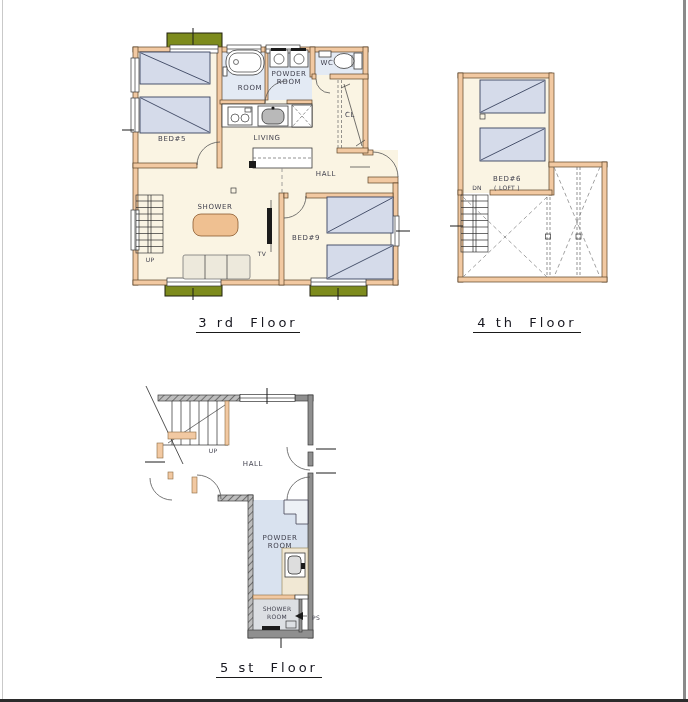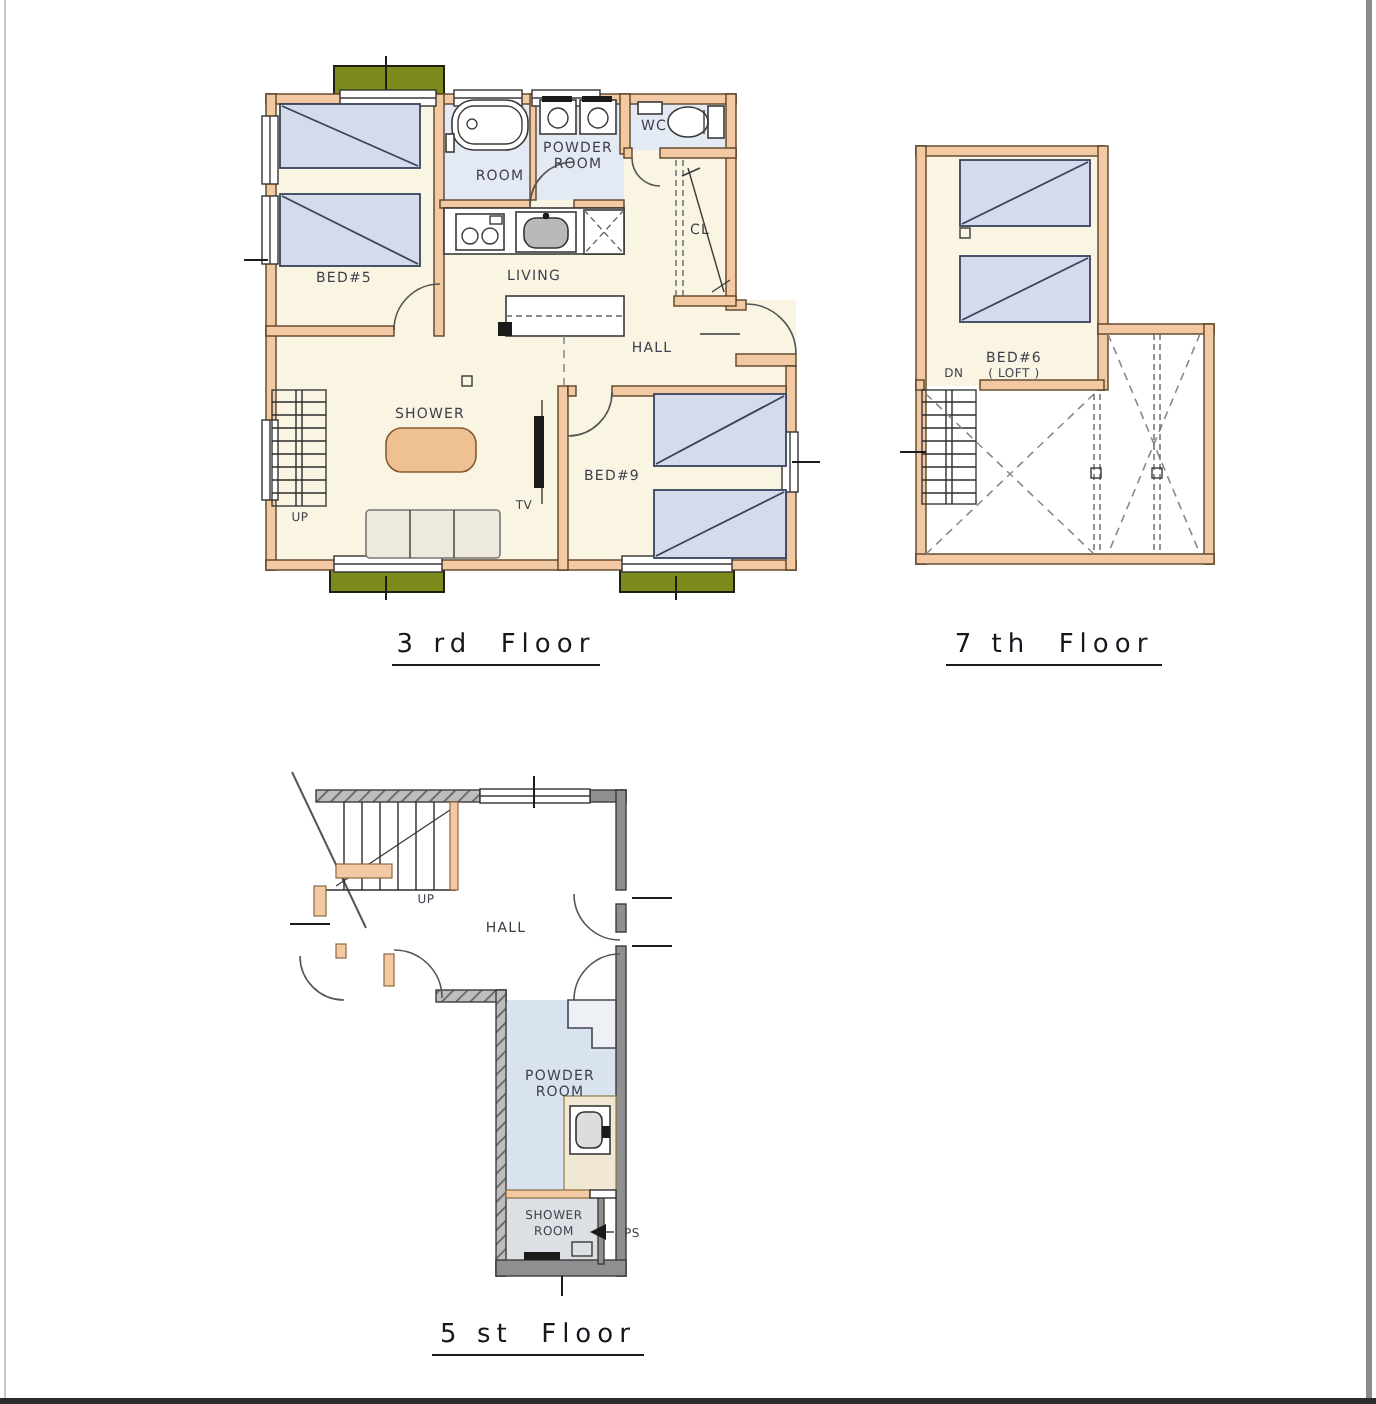--- a/index.html
+++ b/index.html
@@ -371,15 +371,15 @@
     <span class="rlabel sm" style="left:213px;top:450px">UP</span>
     <span class="rlabel" style="left:253px;top:464px">HALL</span>
     <span class="rlabel" style="left:280px;top:538px">POWDER</span>
     <span class="rlabel" style="left:280px;top:546px">ROOM</span>
     <span class="rlabel sm" style="left:277px;top:608px">SHOWER</span>
     <span class="rlabel sm" style="left:277px;top:616px">ROOM</span>
     <span class="rlabel sm" style="left:316px;top:617px">PS</span>
   </div>
 
   <div class="floor-title" style="left:196px;top:315px;width:104px">3 rd  Floor</div>
-  <div class="floor-title" style="left:473px;top:315px;width:108px">7 th  Floor</div>
+  <div class="floor-title" style="left:473px;top:315px;width:108px">4 th  Floor</div>
   <div class="floor-title" style="left:216px;top:660px;width:106px">5 st  Floor</div>
 </div>
 
 </body></html>

